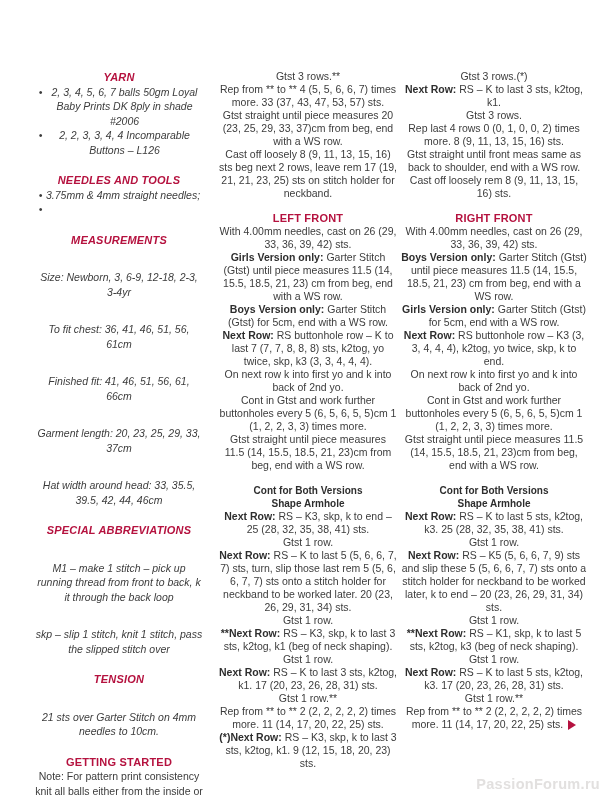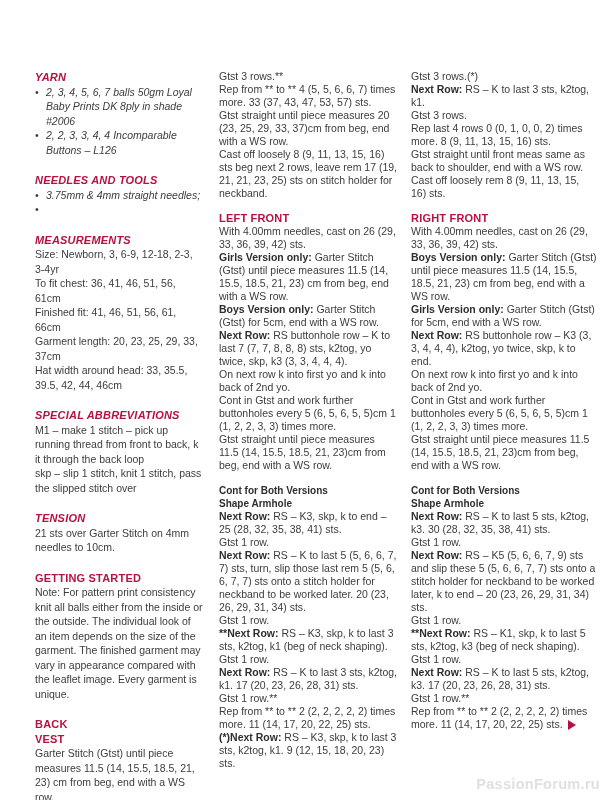--- a/index.html
+++ b/index.html
@@ -2,46 +2,47 @@
 <html><head>
 <meta charset="utf-8">
 <style>
   html,body{margin:0;padding:0;background:#888;}
   .page{
     position:relative;
     width:609px;height:800px;
     background:#ffffff;
     overflow:hidden;
     font-family:"Liberation Sans", sans-serif;
+    text-align:center;
   }
   .content{
     position:absolute;
     top:70px;left:35px;
     display:flex;
     align-items:flex-start;
   }
   .col{color:#3c3c3c;}
   .col-left{width:168px;margin-right:16px;font-size:10.5px;line-height:14.5px;}
-  .col-mid{width:178px;margin-right:14px;font-size:10.5px;line-height:13px;}
+  .col-mid{width:178px;margin-right:4px;font-size:10.5px;line-height:13px;}
   .col-right{width:186px;font-size:10.5px;line-height:13px;}
 
   .heading{
     font-weight:bold;
     font-size:11px;
     color:#b5123f;
     letter-spacing:.2px;
   }
   .heading.it{font-style:italic;}
   .subheading{
     font-weight:bold;
     color:#2e2e2e;
     font-size:10px;
   }
   .para{margin:0;}
-  .para.it{}
+  .para.it{font-style:italic;margin-top:23px;}
   .para strong{color:#2e2e2e;}
   .bullet{display:flex;}
   .bullet.it{font-style:italic;}
   .bullet .bmark{width:11px;flex:0 0 11px;}
   .spacer{height:12px;}
   .col-left .spacer{height:16px;}
 
   .arrow{
     display:inline-block;
     width:0;height:0;
@@ -147,21 +148,21 @@
         <div class="para"><span>With 4.00mm needles, cast on 26 (29, 33, 36, 39, 42) sts.</span></div>
         <div class="para"><strong>Boys Version only: </strong><span>Garter Stitch (Gtst) until piece measures 11.5 (14, 15.5, 18.5, 21, 23) cm from beg, end with a WS row.</span></div>
         <div class="para"><strong>Girls Version only: </strong><span>Garter Stitch (Gtst) for 5cm, end with a WS row.</span></div>
         <div class="para"><strong>Next Row: </strong><span>RS buttonhole row – K3 (3, 3, 4, 4, 4), k2tog, yo twice, skp, k to end.</span></div>
         <div class="para"><span>On next row k into first yo and k into back of 2nd yo.</span></div>
         <div class="para"><span>Cont in Gtst and work further buttonholes every 5 (6, 5, 6, 5, 5)cm 1 (1, 2, 2, 3, 3) times more.</span></div>
         <div class="para"><span>Gtst straight until piece measures 11.5 (14, 15.5, 18.5, 21, 23)cm from beg, end with a WS row.</span></div>
         <div class="spacer"></div>
         <div class="subheading"><span>Cont for Both Versions</span></div>
         <div class="subheading"><span>Shape Armhole</span></div>
-        <div class="para"><strong>Next Row: </strong><span>RS – K to last 5 sts, k2tog, k3. 30 (28, 32, 35, 38, 41) sts.</span></div>
+        <div class="para"><strong>Next Row: </strong><span>RS – K to last 5 sts, k2tog, k3. 25 (28, 32, 35, 38, 41) sts.</span></div>
         <div class="para"><span>Gtst 1 row.</span></div>
         <div class="para"><strong>Next Row: </strong><span>RS – K5 (5, 6, 6, 7, 9) sts and slip these 5 (5, 6, 6, 7, 7) sts onto a stitch holder for neckband to be worked later, k to end – 20 (23, 26, 29, 31, 34) sts.</span></div>
         <div class="para"><span>Gtst 1 row.</span></div>
         <div class="para"><strong>**Next Row: </strong><span>RS – K1, skp, k to last 5 sts, k2tog, k3 (beg of neck shaping).</span></div>
         <div class="para"><span>Gtst 1 row.</span></div>
         <div class="para"><strong>Next Row: </strong><span>RS – K to last 5 sts, k2tog, k3. 17 (20, 23, 26, 28, 31) sts.</span></div>
         <div class="para"><span>Gtst 1 row.**</span></div>
         <div class="para"><span>Rep from ** to ** 2 (2, 2, 2, 2, 2) times more. 11 (14, 17, 20, 22, 25) sts.</span><span class="arrow"></span></div>
       </div>
   </div>

